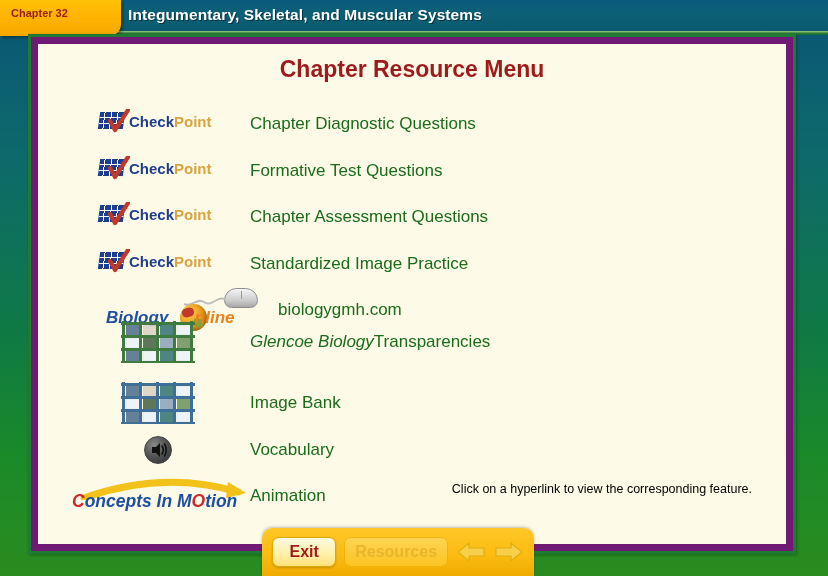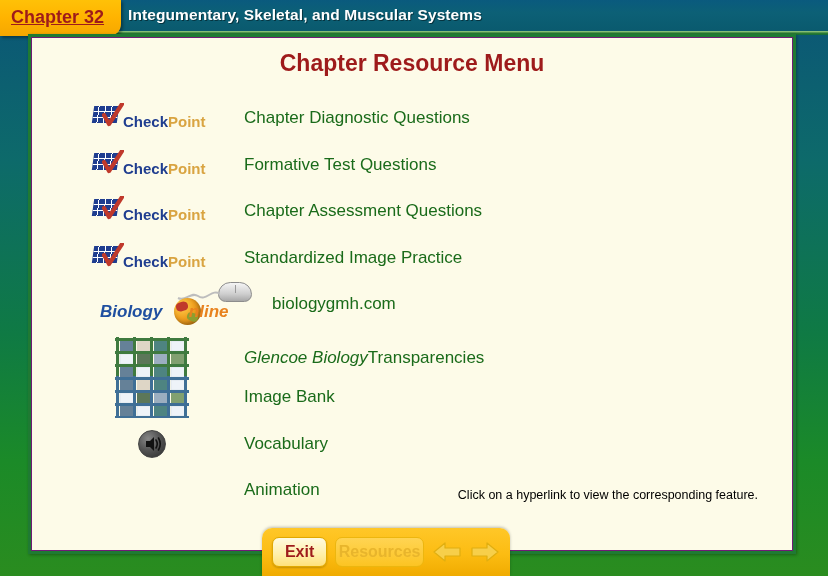--- a/index.html
+++ b/index.html
@@ -40,40 +40,39 @@
     position: absolute;
     left: 0px; top: 0px;
     width: 121px; height: 36px;
     background: linear-gradient(to bottom, #ffc107 0%, #ffb300 50%, #f5a700 100%);
     border-bottom-right-radius: 12px;
     box-shadow: 2px 2px 3px rgba(0,0,0,0.35);
   }
   .chapter-tab-label {
     position: absolute;
     left: 11px; top: 7px;
-    font-size: 18px;
+    font-size: 11px;
     font-weight: bold;
     color: #9e1b1b;
     white-space: nowrap;
-    text-decoration: underline;
   }
 
   
   .panel-outer {
     position: absolute;
     left: 28px; top: 34px;
     width: 768px; height: 520px;
     background: #1f7a33;
     padding: 3px;
     box-shadow: 1px 1px 3px rgba(0,0,0,0.3);
   }
   .panel-inner {
     width: 100%; height: 100%;
     background: #fdfbe8;
-    border: 1px solid #701a75;
+    border: 7px solid #701a75;
     position: relative;
   }
 
   .page-title {
     position: absolute;
     left: 0; top: 12px;
     width: 100%;
     text-align: center;
     font-size: 23px;
     font-weight: bold;
@@ -123,21 +122,21 @@
     position: absolute; left: 0; top: 0; width: 100%; height: 100%;
     background-image:
       linear-gradient(to right, transparent 0 18%, #ffffff 18% 22%, transparent 22% 44%, #ffffff 44% 48%, transparent 48% 70%, #ffffff 70% 74%, transparent 74%),
       linear-gradient(to bottom, transparent 0 28%, #ffffff 28% 34%, transparent 34% 62%, #ffffff 62% 68%, transparent 68%);
   }
   .cp-check {
     position: absolute; left: 9px; top: -2px;
     width: 22px; height: 24px;
   }
   .cp-text {
-    position: absolute; left: 30px; top: 8px;
+    position: absolute; left: 30px; top: 2px;
     font-size: 15px; font-weight: bold; white-space: nowrap;
   }
   .cp-text .c1 { color: #1f3d8f; }
   .cp-text .c2 { color: #d9a441; }
 
   
   .bol { position: relative; width: 160px; height: 44px; }
   .bol-mouse {
     position: absolute; right: 8px; top: 0px;
     width: 34px; height: 20px;
@@ -205,21 +204,21 @@
     right: 34px; bottom: 48px;
     font-size: 12.5px;
     color: #000000;
     white-space: nowrap;
   }
 
   
   .navbar {
     position: absolute;
     left: 262px; top: 528px;
-    width: 248px; height: 48px;
+    width: 272px; height: 48px;
     background: linear-gradient(to bottom, #ffc728 0%, #fcbc12 55%, #f0ab00 100%);
     border-radius: 10px 10px 0 0;
     box-shadow: 0 -1px 3px rgba(0,0,0,0.25);
     display: flex;
     align-items: center;
     padding: 12px 10px;
     gap: 8px;
   }
   .exit-btn {
     width: 78px; height: 30px;
@@ -326,21 +325,21 @@
                 <path d="M44 8 C36 2, 30 16, 22 10 C15 5, 10 16, 2 12" fill="none" stroke="#bdbdbd" stroke-width="2"></path>
               </svg>
               <div class="bol-globe"></div>
               <div class="bol-text"><span class="b1">Biology</span><span style="opacity:0">OO</span><span class="b2">nline</span></div>
             </div>
           </div>
           <a class="row-link" style="color: rgb(26, 107, 26);">
             <span>biologygmh.com</span>
           </a>
         </div>
-        <div class="row" style="top: 297px;">
+        <div class="row" style="top: 275px;">
           <div class="row-icon">
             <div class="gridicon" style="width: 74px; height: 42px;"><svg width="74" height="42" viewBox="0 0 74 42">
                 <rect x="5" y="4" width="14" height="10" fill="#4a6b8a" opacity="0.85"></rect>
                 <rect x="22" y="4" width="14" height="10" fill="#d8cfc0" opacity="0.85"></rect>
                 <rect x="39" y="4" width="14" height="10" fill="#2f6f6f" opacity="0.85"></rect>
                 <rect x="56" y="4" width="14" height="10" fill="#eef3f8" stroke="#cfd8e0" stroke-width="0.5"></rect>
                 <rect x="5" y="17" width="14" height="10" fill="#eef3f8" stroke="#cfd8e0" stroke-width="0.5"></rect>
                 <rect x="22" y="17" width="14" height="10" fill="#3f5f3f" opacity="0.85"></rect>
                 <rect x="39" y="17" width="14" height="10" fill="#8aa0b8" opacity="0.85"></rect>
                 <rect x="56" y="17" width="14" height="10" fill="#6b8f5a" opacity="0.85"></rect>
@@ -402,20 +401,29 @@
                 <path d="M18 10 Q20.5 14 18 18" fill="none" stroke="#111" stroke-width="1.6" stroke-linecap="round"></path>
                 <path d="M20.5 8 Q24 14 20.5 20" fill="none" stroke="#111" stroke-width="1.6" stroke-linecap="round"></path>
               </svg>
             </div>
           </div>
           <a class="row-link" style="color: rgb(26, 107, 26);">
             <span>Vocabulary</span>
           </a>
         </div>
         <div class="row" style="top: 429px;">
+          <div class="row-icon">
+            <div class="cim">
+              <svg class="cim-arc" viewBox="0 0 170 24">
+                <path d="M6 22 Q85 -6, 160 16" fill="none" stroke="#f2c21a" stroke-width="7" stroke-linecap="round"></path>
+                <path d="M150 6 L168 17 L148 22 Z" fill="#f2c21a"></path>
+              </svg>
+              <div class="cim-text"><span class="r">C</span><span>oncepts In M</span><span class="r">O</span><span>tion</span></div>
+            </div>
+          </div>
           <a class="row-link" style="color: rgb(26, 107, 26);">
             <span>Animation</span>
           </a>
         </div>
       </div>
 
     <div class="hint">Click on a hyperlink to view the corresponding feature.</div>
   </div>
 </div>
 

